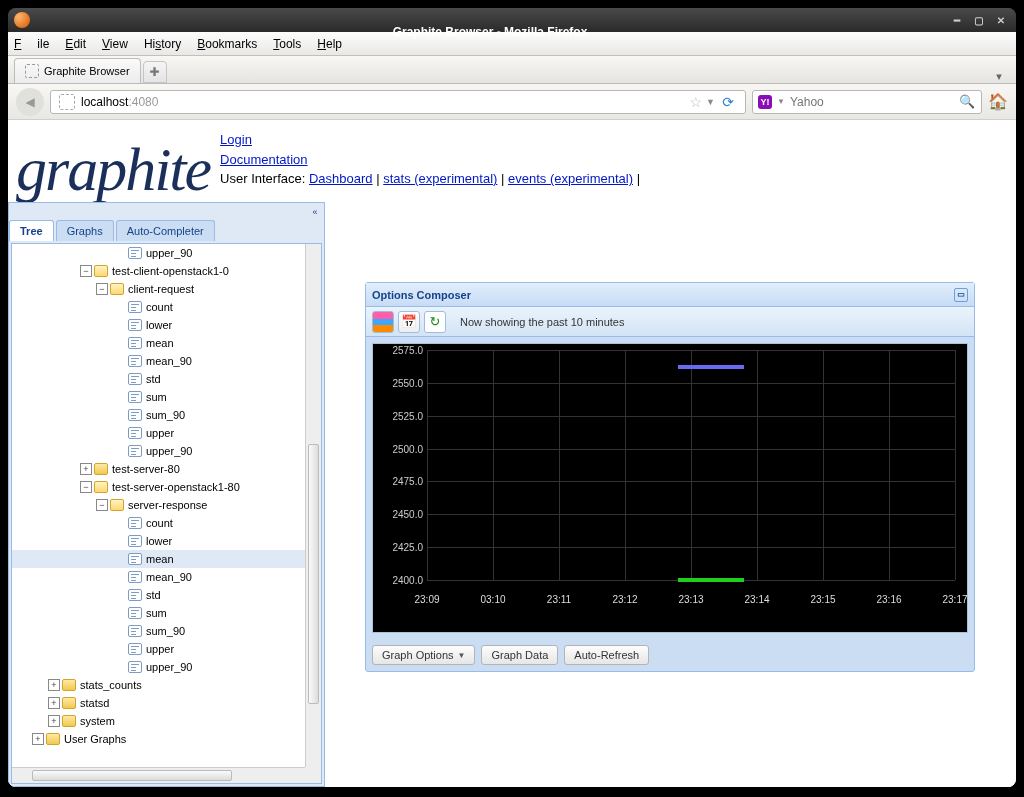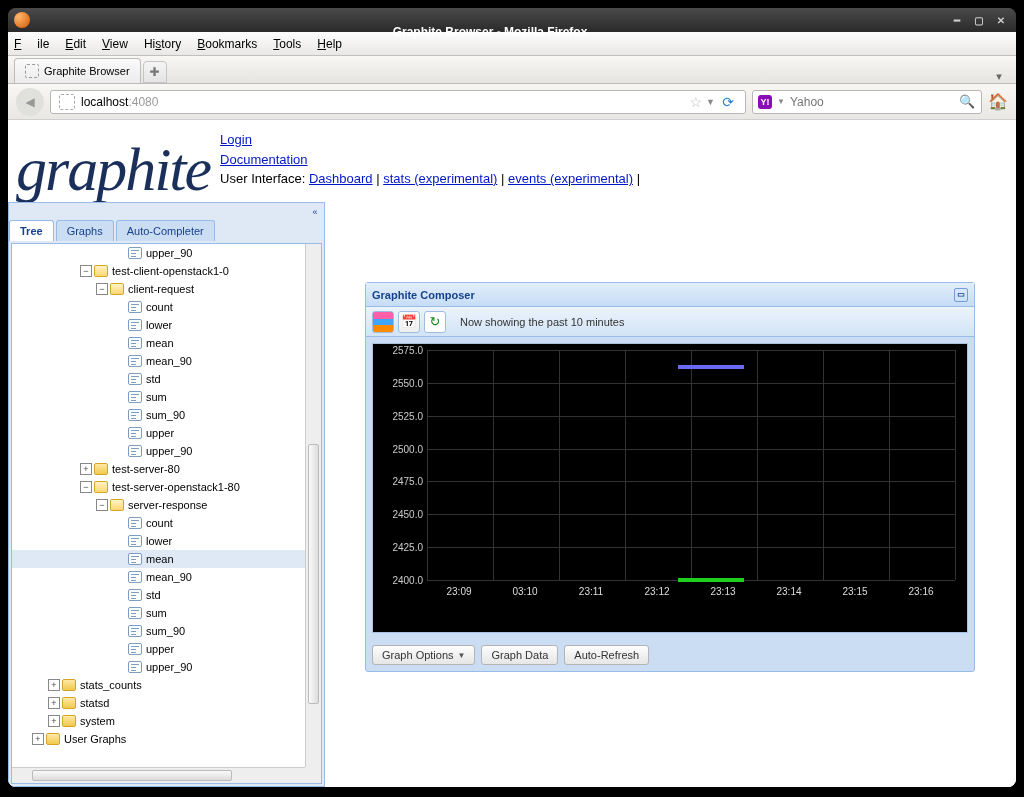--- a/index.html
+++ b/index.html
@@ -71,21 +71,21 @@
 .composer-tb{height:30px;background:linear-gradient(#ebf3fb,#d2e4f6);display:flex;align-items:center;padding:0 6px;gap:4px;border-bottom:1px solid #99bbe8;}
 .tb-icn{width:22px;height:22px;border:1px solid #9fbde0;border-radius:3px;background:#fff;display:flex;align-items:center;justify-content:center;cursor:pointer;font-size:13px;}
 .tb-icn.chart{background:linear-gradient(to top,#ff8a00 0 33%,#3ea6ff 33% 66%,#ff5ea8 66% 100%);}
 .tb-icn.cal{background:linear-gradient(#fff,#eee);}
 .tb-msg{margin-left:10px;font-size:11px;color:#333;}
 .graph-box{margin:6px;border:1px solid #aac1de;background:#000;height:290px;position:relative;overflow:hidden;font-size:10px;color:#ccc;}
 .plot{position:absolute;left:54px;right:12px;top:6px;height:230px;}
 .plot .gridv{position:absolute;top:0;bottom:0;width:1px;background:#333;}
 .plot .gridh{position:absolute;left:0;right:0;height:1px;background:#333;}
 .plot .ytick{position:absolute;left:-50px;width:46px;text-align:right;transform:translateY(-50%);}
-.plot .xtick{position:absolute;top:236px;transform:translateX(-50%);color:#ddd;margin-left:32px;}
+.plot .xtick{position:absolute;top:244px;transform:translateX(-50%);color:#ddd;}
 .series-bar{position:absolute;height:4px;}
 .legend{position:absolute;left:16px;bottom:6px;font-size:9.5px;color:#eee;line-height:14px;}
 .legend .sw{display:inline-block;width:10px;height:10px;margin-right:6px;vertical-align:middle;border-radius:1px;}
 .composer-bbar{padding:6px;display:flex;gap:6px;}
 .gbtn{background:linear-gradient(#fdfdfd,#e6e6e6);border:1px solid #b4b4b4;border-radius:3px;padding:3px 9px;font-size:11px;cursor:pointer;color:#333;display:inline-flex;align-items:center;gap:4px;}
 .dd-ar{font-size:8px;color:#555;}
 </style>
 </head>
 <body>
 
@@ -296,21 +296,21 @@
           <div class="hscroll">
               <div class="thumb"></div>
             </div>
           <div class="corner"></div>
         </div>
       </div>
 
       <div class="canvas">
         <div class="composer">
           <div class="composer-head">
-            <span>Graphite Composer</span>
+            <span>Options Composer</span>
             <span class="min">▭</span>
           </div>
           <div class="composer-tb">
             <div class="tb-icn chart"></div>
             <div class="tb-icn cal">📅</div>
             <div class="tb-icn" style="color:#1a8a1a">↻</div>
             <span class="tb-msg">Now showing the past 10 minutes</span>
           </div>
           <div class="graph-box">
             <div class="plot" id="plot">

